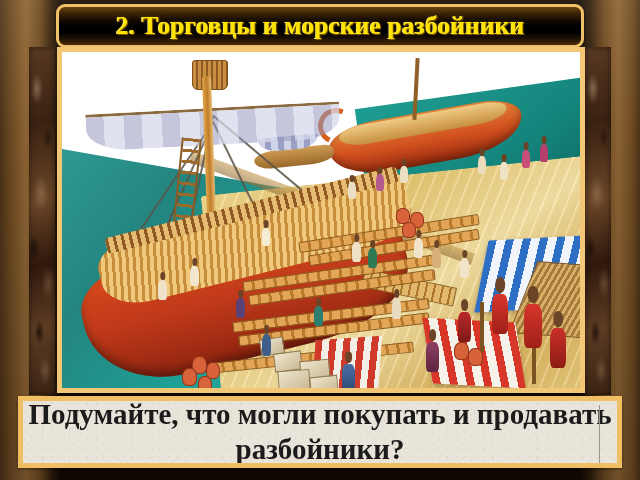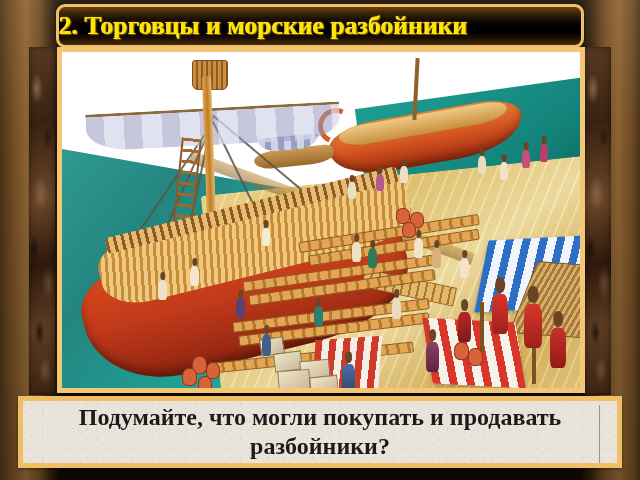--- a/index.html
+++ b/index.html
@@ -64,21 +64,21 @@
         #6b4410 0%,
         #3d2406 16%,
         #120a02 36%,
         #000000 52%,
         #000000 66%,
         #1b0f03 82%,
         #4a2d08 100%);
     box-shadow: 0 1px 3px rgba(0,0,0,0.6);
     display: flex;
     align-items: center;
-    justify-content: flex-start;
+    justify-content: center;
     overflow: hidden;
   }
   .title-text {
     font-family: "Liberation Serif", serif;
     font-weight: bold;
     font-size: 25.5px;
     line-height: 1;
     color: #ffe400;
     letter-spacing: 0.1px;
     white-space: nowrap;
@@ -476,21 +476,21 @@
     display: flex;
     flex-direction: column;
     align-items: center;
     justify-content: center;
     overflow: hidden;
     box-shadow: 0 1px 3px rgba(0,0,0,0.45);
   }
   .caption-line {
     font-family: "Liberation Serif", serif;
     font-weight: bold;
-    font-size: 24px;
+    font-size: 29px;
     line-height: 1.22;
     color: #1b1b1b;
     white-space: nowrap;
     text-align: left;
   }
   .text-caret {
     position: absolute;
     left: 576px;
     top: 4px;
     width: 1px;

